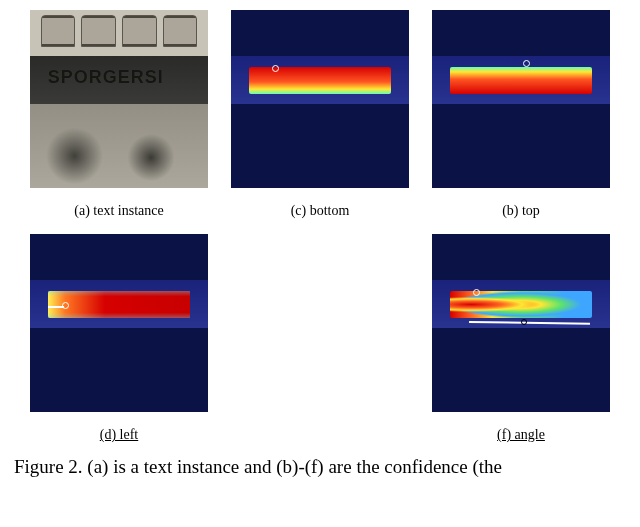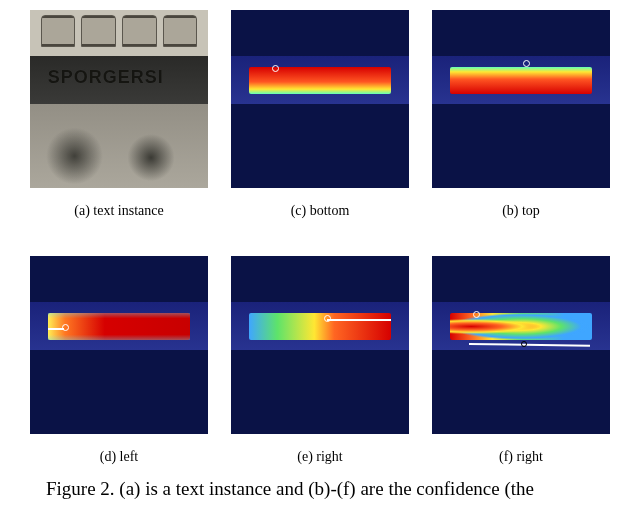--- a/index.html
+++ b/index.html
@@ -39,26 +39,27 @@
     .panel-caption {
       width: 178px;
       text-align: center;
       font-size: 14px;
       color: #000;
       margin-top: 15px;
     }
     .fig-caption {
       font-size: 19px;
       color: #000;
-      padding: 12px 30px 0 46px;
+      padding: 12px 30px 0 14px;
       text-align: justify;
       line-height: 1.3;
     }
     .row-gap {
-      margin-top: 37px;
+      margin-top: 15px;
+      text-decoration: underline;
     }
 
     
     .img-a {
       background:
         linear-gradient(to bottom,
           #c7c3b7 0%, #c7c3b7 26%,
           #2a2a28 26%, #3a3a38 53%,
           #938f85 53%, #aba79c 100%);
     }
@@ -222,32 +223,23 @@
         <div class="dark-band"></div>
         <div class="strip strip-left"></div>
         <div class="line-left"></div>
         <div class="marker marker-left"></div>
       </div>
       <div class="panel-caption">(d) left</div>
     </div>
     <div class="panel">
       <div class="panel-image heatmap">
         <div class="dark-band"></div>
-        <div class="strip strip-right"></div>
-        <div class="marker marker-right"></div>
-        <div class="line-right"></div>
-      </div>
-      <div class="panel-caption">(e) right</div>
-    </div>
-    <div class="panel">
-      <div class="panel-image heatmap">
-        <div class="dark-band"></div>
         <div class="strip strip-angle"></div>
         <div class="marker marker-angle"></div>
         <div class="line-angle"></div>
         <div class="marker-angle2"></div>
       </div>
-      <div class="panel-caption">(f) right</div>
+      <div class="panel-caption">(f) angle</div>
     </div>
   </div>
 </div>
 
 <div class="fig-caption">Figure 2. (a) is a text instance and (b)-(f) are the confidence (the</div>
 
 </body></html>

